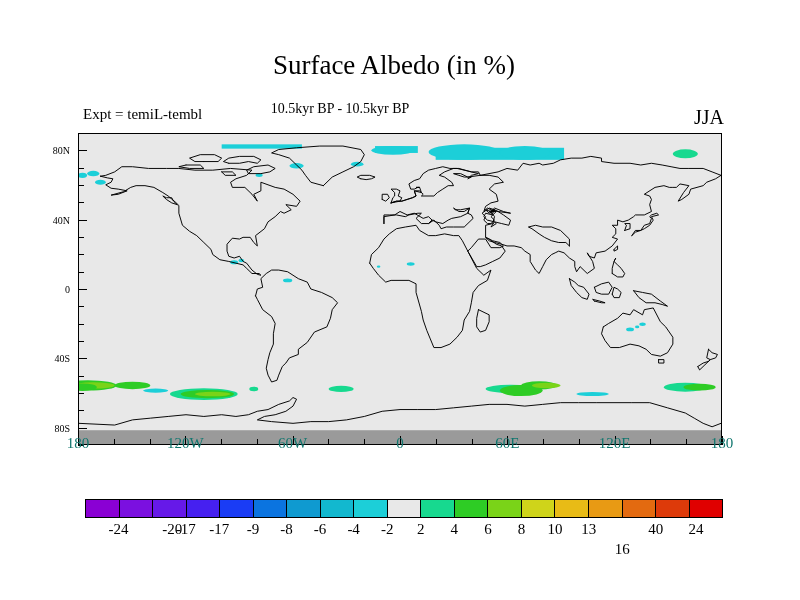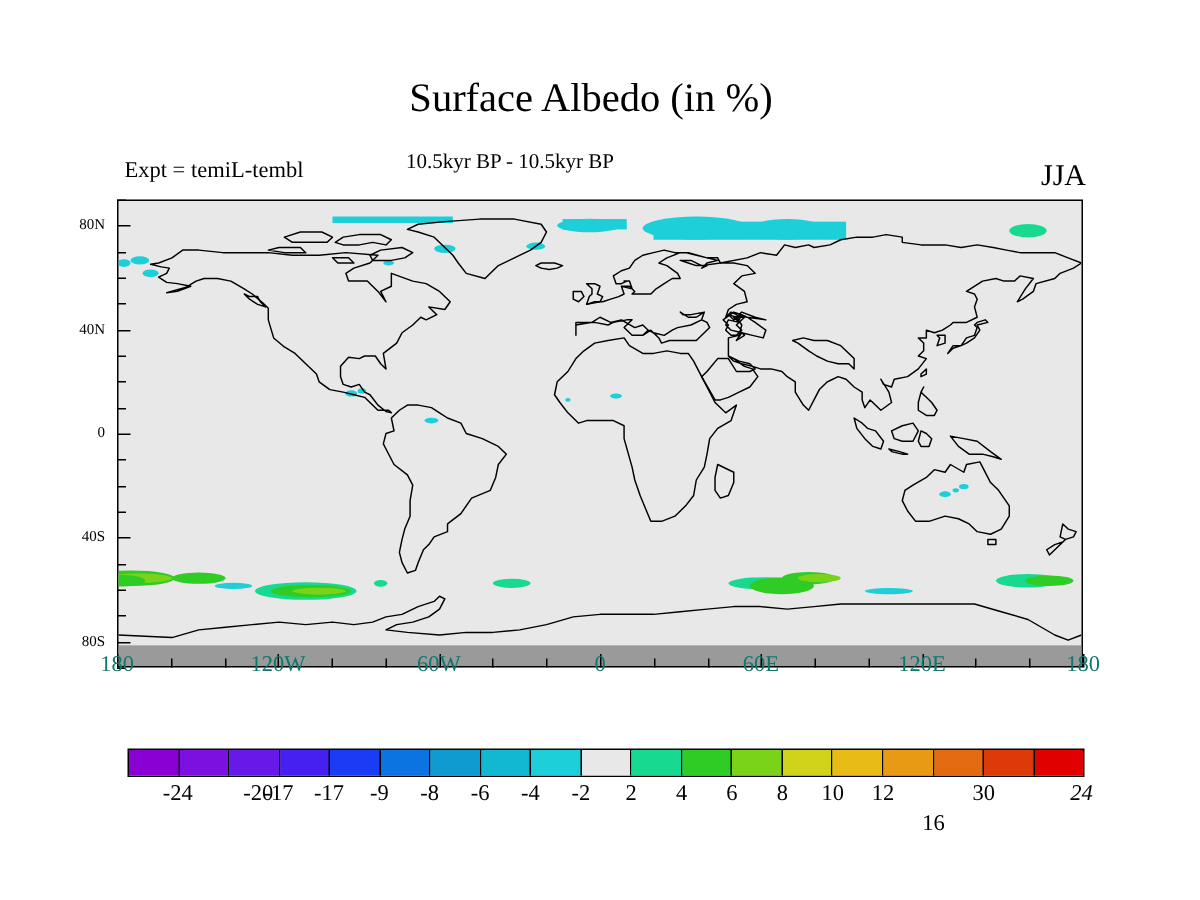--- a/index.html
+++ b/index.html
@@ -250,19 +250,19 @@
       <div class="cblab" style="left: 252.895px;">-9</div>
       <div class="cblab" style="left: 286.474px;">-8</div>
       <div class="cblab" style="left: 320.053px;">-6</div>
       <div class="cblab" style="left: 353.632px;">-4</div>
       <div class="cblab" style="left: 387.211px;">-2</div>
       <div class="cblab" style="left: 420.789px;">2</div>
       <div class="cblab" style="left: 454.368px;">4</div>
       <div class="cblab" style="left: 487.947px;">6</div>
       <div class="cblab" style="left: 521.526px;">8</div>
       <div class="cblab" style="left: 555.105px;">10</div>
-      <div class="cblab" style="left: 588.684px;">12</div>
+      <div class="cblab" style="left: 588.684px;">13</div>
       <div class="cblab" style="left: 622.263px; margin-top: 20px;">16</div>
-      <div class="cblab" style="left: 655.842px;">30</div>
-      <div class="cblab" style="left: 721px; font-style: italic;">24</div>
+      <div class="cblab" style="left: 655.842px;">40</div>
+      <div class="cblab" style="left: 696px;">24</div>
     </div>
 
 </div>
 
 </body></html>

